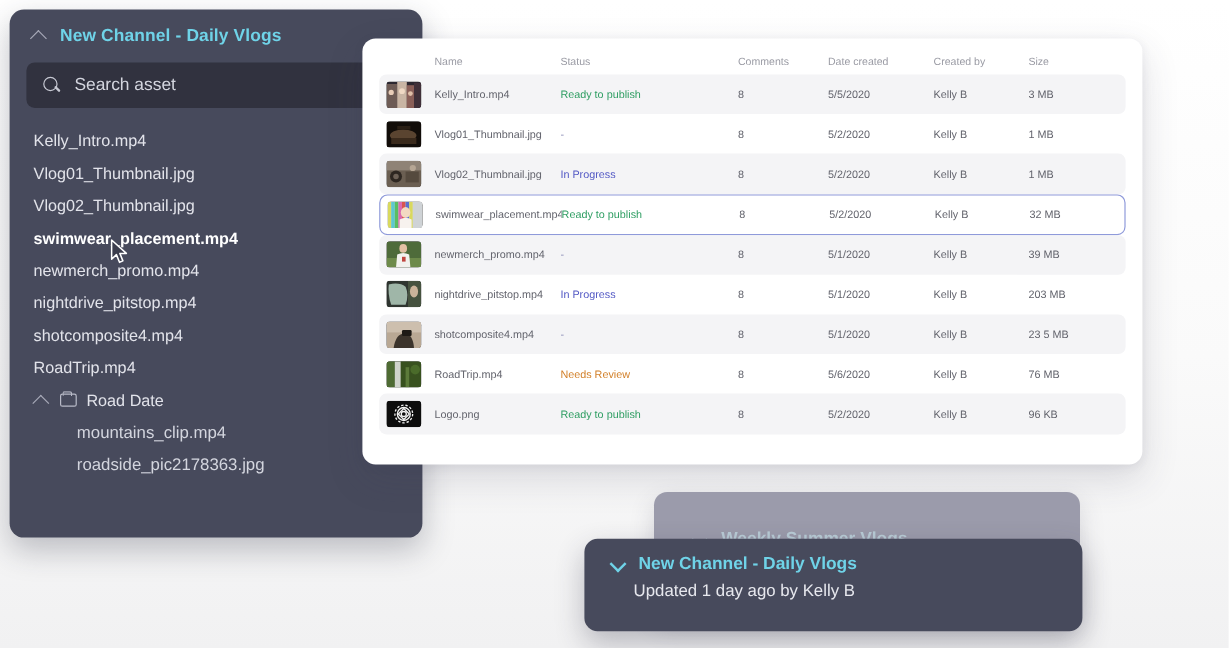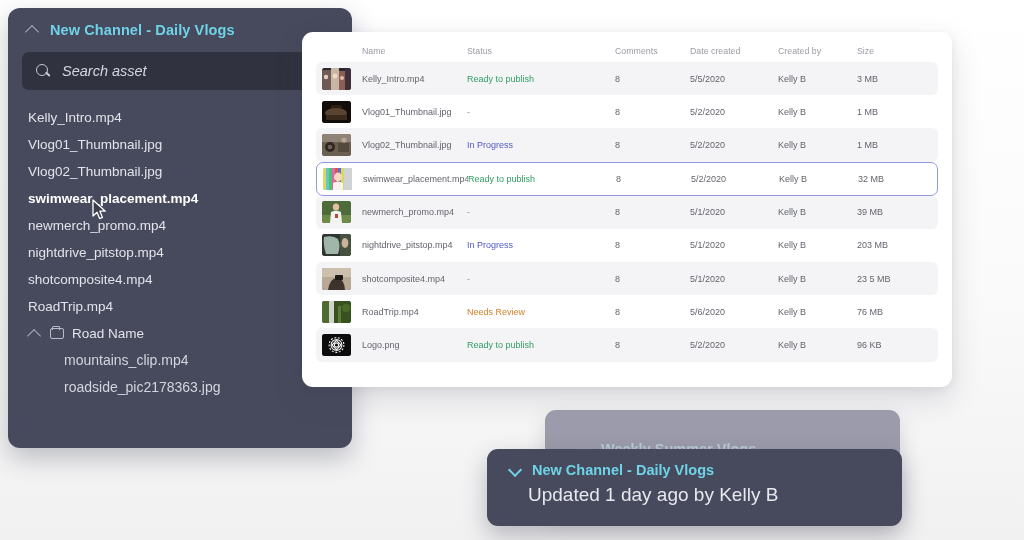--- a/index.html
+++ b/index.html
@@ -77,21 +77,20 @@
     content: "";
     position: absolute; left: 9px; top: 9.5px;
     width: 5.5px; height: 1.6px;
     background: #c6c8d2;
     transform: rotate(45deg);
     border-radius: 1px;
   }
   .search-text {
     color: #d4d6df;
     font-size: 14.5px;
-    font-style: italic;
   }
   .sb-list { padding: 14px 0 0 0; }
   .sb-item {
     color: #e2e3ea;
     font-size: 13.5px;
     padding: 6px 0 6px 20px;
     white-space: nowrap;
     line-height: 15px;
   }
   .sb-item.active { font-weight: bold; color: #ffffff; }
@@ -220,21 +219,21 @@
     padding: 13px 0 0 22px;
   }
   .cf-title {
     color: #6fd3e8;
     font-size: 14.5px;
     font-weight: bold;
     white-space: nowrap;
   }
   .cf-sub {
     color: #e7e8ee;
-    font-size: 19px;
+    font-size: 14px;
     padding: 6px 0 0 41px;
     white-space: nowrap;
   }
   .chev-sm {
     width: 13px; height: 13px; position: relative; flex: 0 0 13px;
   }
   .chev-sm::before {
     content: "";
     position: absolute; left: 1px; top: 1px;
     width: 8px; height: 8px;
@@ -266,21 +265,21 @@
     <div class="sb-item">Vlog02_Thumbnail.jpg</div>
     <div class="sb-item active">swimwear_placement.mp4</div>
     <div class="sb-item">newmerch_promo.mp4</div>
     <div class="sb-item">nightdrive_pitstop.mp4</div>
     <div class="sb-item">shotcomposite4.mp4</div>
     <div class="sb-item">RoadTrip.mp4</div>
 
     <div class="sb-folder">
       <span class="chev"></span>
       <span class="folder-ic"></span>
-      <span>Road Name</span>
+      <span>Road Date</span>
     </div>
 
     <div class="sb-child">mountains_clip.mp4</div>
     <div class="sb-child">roadside_pic2178363.jpg</div>
   </div>
 </div>
 
 <svg class="cursor" viewBox="0 0 16 22">
   <path d="M1 1 L1 17 L5 13.2 L7.6 19.6 L10.4 18.4 L7.9 12.2 L13.3 12.2 Z" fill="#3b3d4d" stroke="#ffffff" stroke-width="1.3" stroke-linejoin="round"></path>
 </svg>

